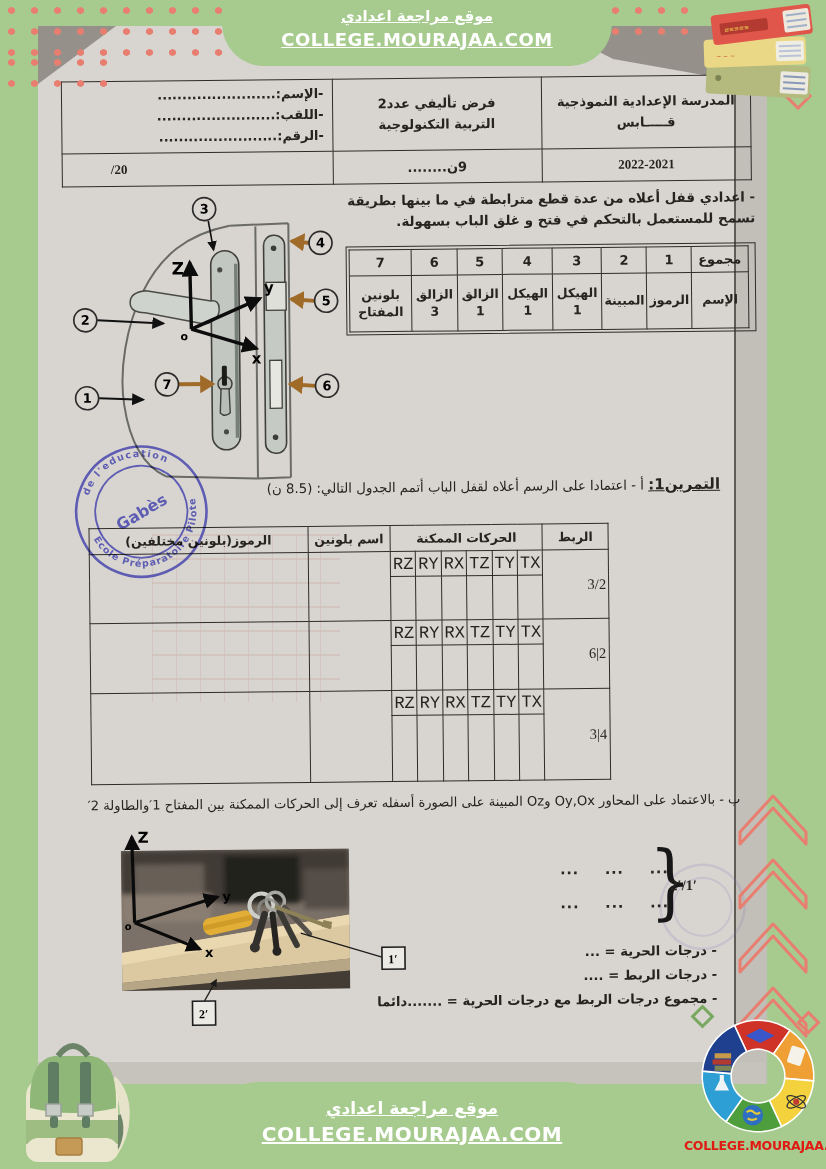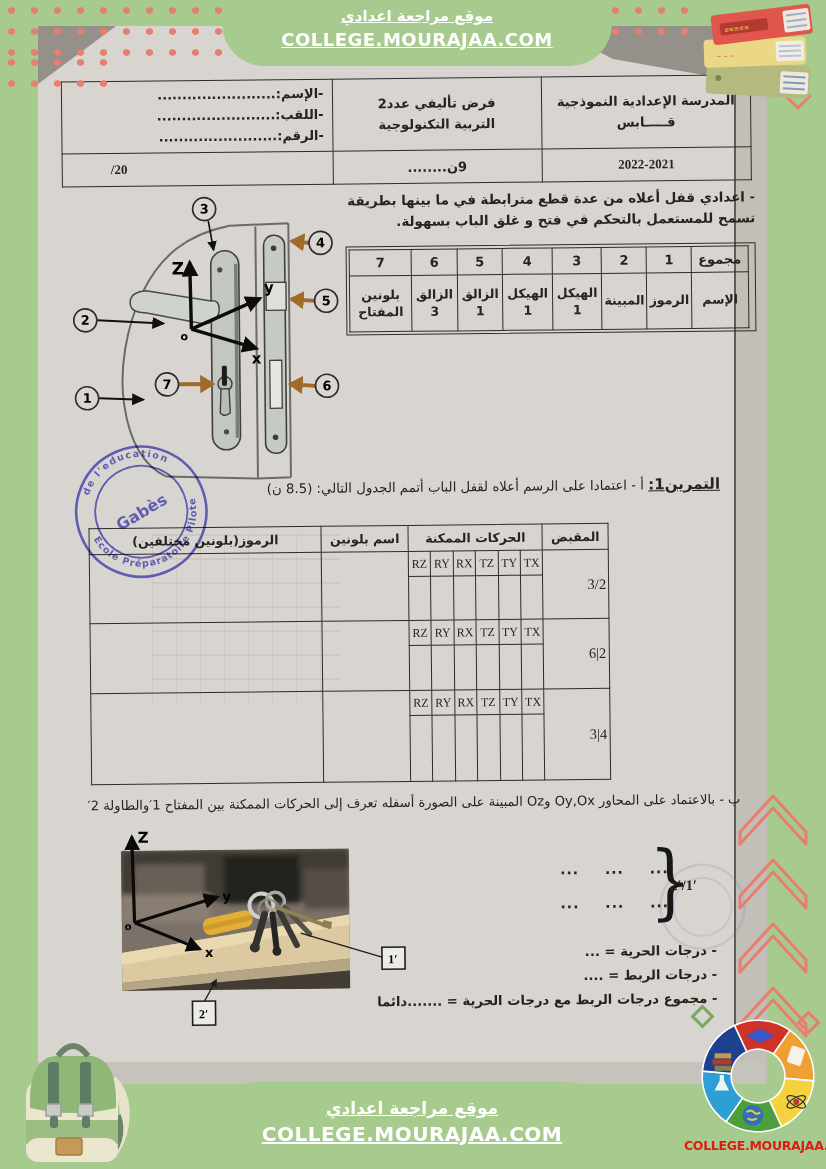--- a/index.html
+++ b/index.html
@@ -44,21 +44,21 @@
   .parts-wrap{left:348px;top:246px;width:404px;border:1.4px solid #2e2c29;padding:2px;}
   .parts-table{width:400px;}
   .parts-table .ph{height:26px;font-size:13px;}
   .parts-table .pn{height:56px;font-size:12.5px;line-height:1.35;}
   .parts-table .num-col{width:52px;}
   .ex1{left:265px;top:478px;width:455px;direction:rtl;text-align:right;font-size:13.3px;white-space:nowrap;}
   .ex1 .t{font-size:15px;font-weight:bold;text-decoration:underline;}
   .links-table{left:88px;top:525px;width:520px;}
   .links-table th{font-size:12.5px;}
   .links-table .h-row{height:26px;}
-  .links-table .mv{font-family:Liberation Serif, serif;font-weight:normal;font-size:12px;height:24px;}
+  .links-table .mv{font-family:Liberation Mono, monospace;font-weight:normal;font-size:17px;height:24px;}
   .links-table .link-num{font-family:"Liberation Serif",serif;font-size:14.5px;font-weight:normal;padding-left:44px;}
   .g1e td{height:43px;} .g2e td{height:44px;} .g3e td{height:65px;}
   .partb{left:25px;top:795px;width:712px;direction:rtl;text-align:right;font-size:13.1px;white-space:nowrap;}
   .dots-row{font-size:14px;font-weight:bold;word-spacing:20px;letter-spacing:1px;}
   .answer-dots{left:556px;top:854px;width:110px;text-align:left;line-height:34px;}
   .brace{left:640px;top:836px;font-size:82px;font-family:"DejaVu Serif",serif;transform:scaleX(.8);color:#171717;}
   .brace-label{left:666px;top:880px;font-size:14.5px;font-weight:bold;font-family:"Liberation Serif",serif;}
   .results{left:400px;top:942px;width:312px;direction:rtl;text-align:right;font-size:13.2px;font-weight:600;line-height:24px;white-space:nowrap;}
   
   .ghost-grid{left:152px;top:534px;width:188px;height:168px;opacity:.3;
@@ -218,21 +218,21 @@
 
     <table class="abs links-table">
       <colgroup>
         <col style="width:60px">
           <col span="6" style="width:22.5px">
           <col style="width:88px">
           <col style="width:237px">
       </colgroup>
       <tbody>
           <tr class="h-row">
-        <th>المقبض</th>
+        <th>الربط</th>
         <th colspan="6">الحركات الممكنة</th>
         <th>اسم بلونين</th>
         <th>الرموز(بلونين مختلفين)</th>
       </tr>
       <tr>
         <td class="link-num" dir="ltr" rowspan="2">3/2</td>
         <td class="mv">TX</td>
         <td class="mv">TY</td>
         <td class="mv">TZ</td>
         <td class="mv">RX</td>

